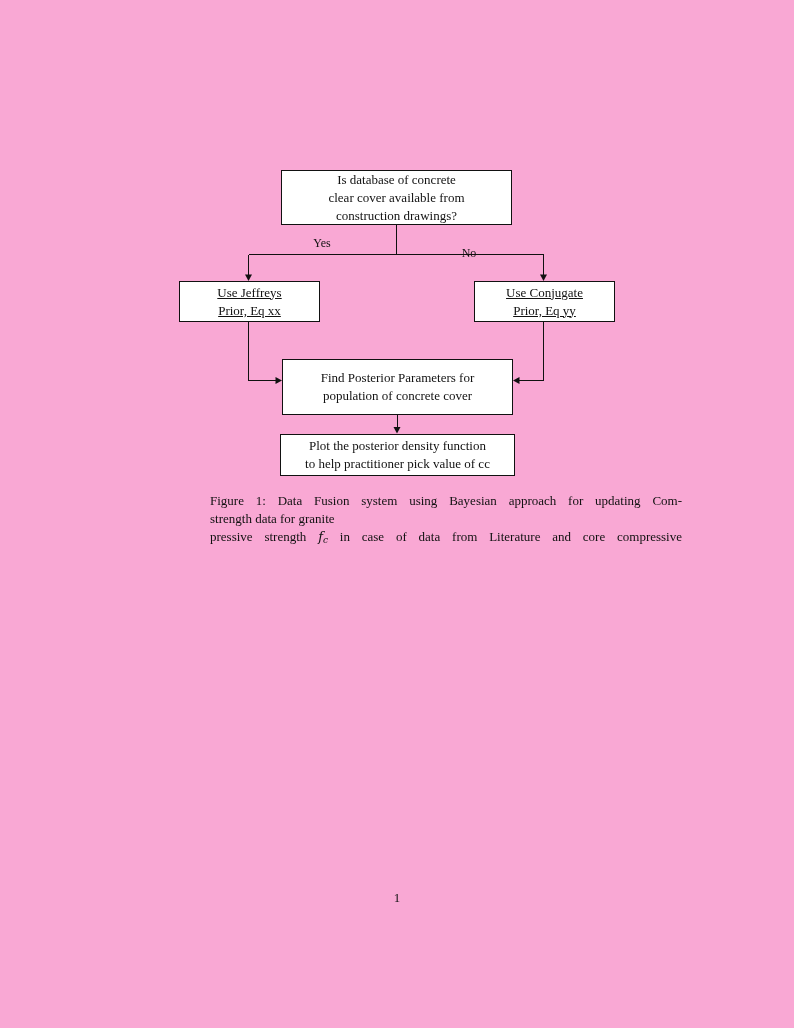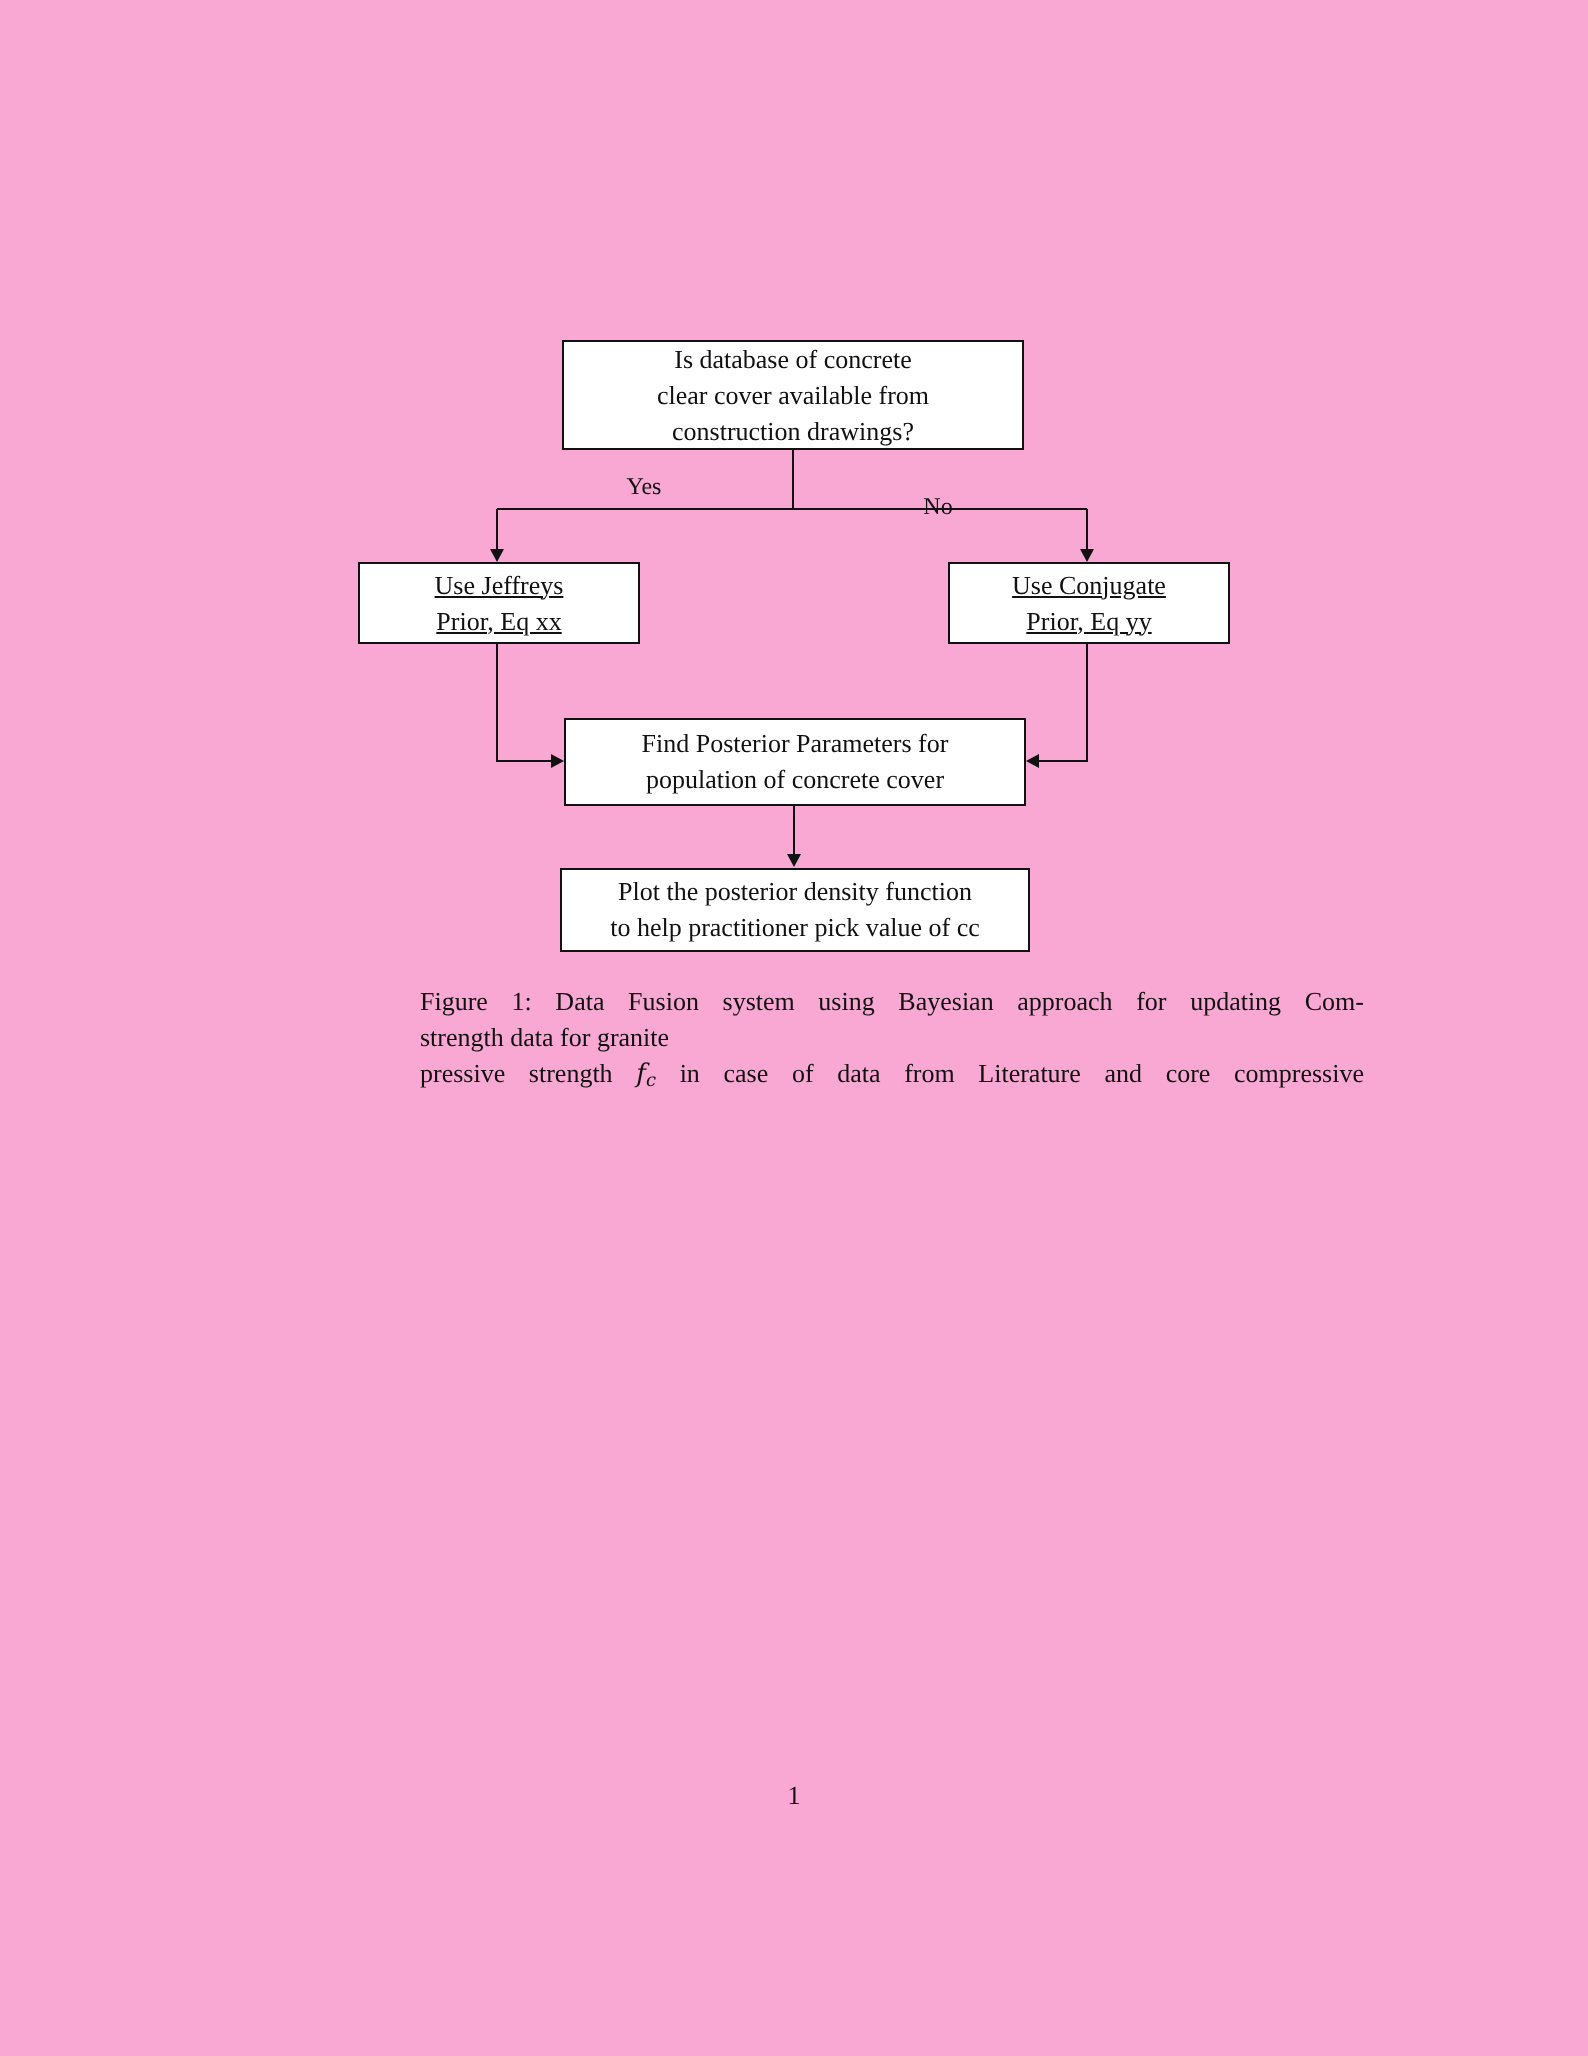--- a/index.html
+++ b/index.html
@@ -41,21 +41,21 @@
     align-items: center;
     justify-content: center;
     text-align: center;
     font-size: 13px;
     line-height: 18px;
     white-space: nowrap;
   }
   .box-decision { left: 281px; top: 170px; width: 231px; height: 55px; }
   .box-jeffreys { left: 179px; top: 281px; width: 141px; height: 41px; text-decoration: underline; }
   .box-conjugate { left: 474px; top: 281px; width: 141px; height: 41px; text-decoration: underline; }
-  .box-posterior { left: 282px; top: 359px; width: 231px; height: 44px; align-items: center; }
+  .box-posterior { left: 282px; top: 359px; width: 231px; height: 56px; align-items: center; }
   .box-plot { left: 280px; top: 434px; width: 235px; height: 42px; }
   .edge-label {
     position: absolute;
     width: 64px;
     text-align: center;
     font-size: 12px;
     line-height: 16px;
   }
   .label-yes { left: 290px; top: 235px; }
   .label-no  { left: 437px; top: 245px; }

